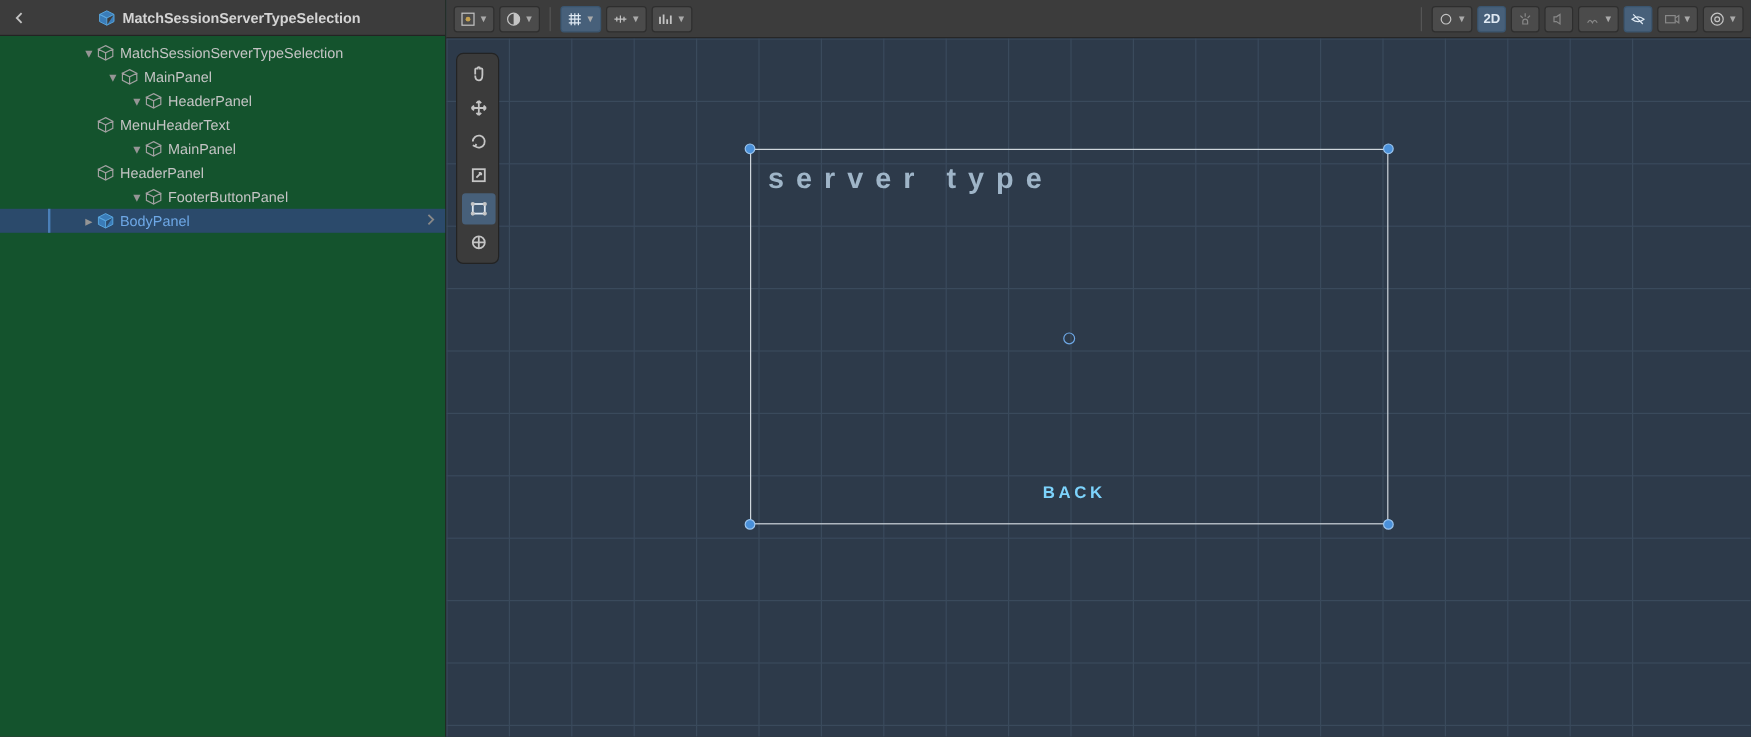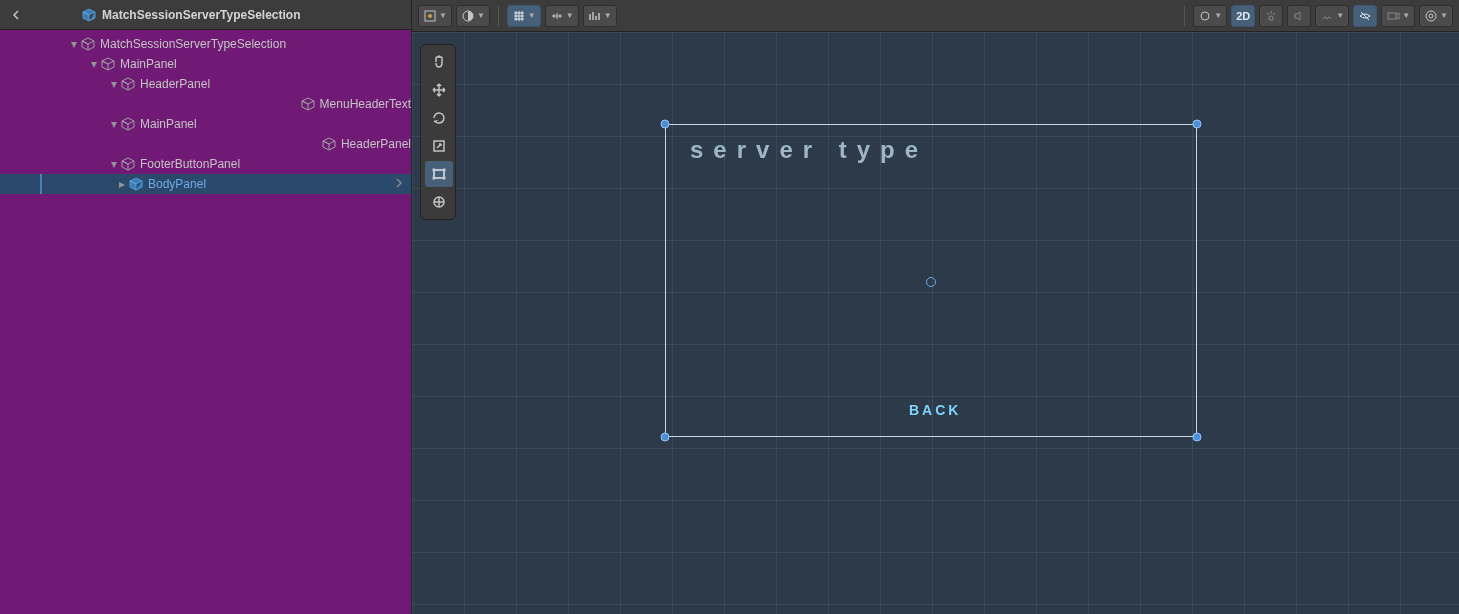--- a/index.html
+++ b/index.html
@@ -1,39 +1,39 @@
 <!DOCTYPE html>
 <html><head>
 <meta charset="utf-8">
 <style>
 * { box-sizing: border-box; margin: 0; padding: 0; font-family: Arial, sans-serif; font-size: 12px; }
 html, body { width: 1459px; height: 614px; overflow: hidden; }
 body { display: flex; background: #383838; color: #c4c4c4; }
 
 
-.hierarchy { width: 412px; height: 100%; background: #701a75; border-right: 1px solid #232323; display: flex; flex-direction: column; }
+.hierarchy { width: 372px; height: 100%; background: #14532d; border-right: 1px solid #232323; display: flex; flex-direction: column; }
 .h-header { height: 30px; background: #3c3c3c; display: flex; align-items: center; padding-left: 8px; gap: 8px; border-bottom: 1px solid #232323; }
 .h-header .back-arrow { display:inline-flex; width:18px; justify-content:center; color:#c4c4c4; }
 .h-header .title-row { display:flex; align-items:center; gap:6px; margin-left: 48px; }
 .h-header .cube { display:inline-flex; }
 .h-header .title { font-weight: bold; color: #d4d4d4; }
 .h-tree { flex:1; padding-top: 4px; }
 .tree-row { display:flex; align-items:center; height: 20px; cursor: default; position: relative; }
 .tree-row .arrow { width: 12px; display:inline-flex; justify-content:center; color:#959595; }
 .tree-row .icon { width: 16px; display:inline-flex; justify-content:center; margin-right: 4px; }
 .tree-row .label { color: #c4c4c4; }
 .tree-row.selected { background: #2b4a6b; }
 .tree-row.selected .label { color: #6ea8e6; }
 .tree-row.selected::before { content:""; position:absolute; left:40px; top:0; bottom:0; width:2px; background:#4a7fb8; }
 .tree-row .spacer { flex:1; }
 .tree-row .right-arrow { color:#888; margin-right:8px; }
 .indent-0 { padding-left: 68px; }
 .indent-1 { padding-left: 88px; }
 .indent-2 { padding-left: 108px; }
-.indent-3 { padding-left: 116px; justify-content: flex-end; }
+.indent-3 { padding-left: 68px; }
 
 
 .scene { flex:1; height:100%; background:#2d3a4a; position:relative; display:flex; flex-direction:column; }
 .toolbar { height: 32px; background:#3c3c3c; border-bottom: 1px solid #232323; display:flex; align-items:center; padding: 0 6px; gap:4px; }
 .toolbar .sep { width:1px; height:20px; background:#555; margin:0 4px; }
 .toolbar .spacer { flex:1; }
 .tbtn { height:22px; min-width:24px; padding:0 4px; background:#4b4b4b; border:1px solid #2e2e2e; border-radius:3px; display:inline-flex; align-items:center; justify-content:center; color:#c4c4c4; gap:2px; cursor:pointer; }
 .tbtn.active { background:#47607a; border-color:#3a556f; color:#dfe9f3; }
 .tbtn.icon-only svg { width:14px; height:14px; }
 .tbtn .dd { font-size:8px; color:#aaa; }
@@ -44,21 +44,21 @@
 .grid-line { position:absolute; background:#3a4a5c; }
 .tools-float { position:absolute; left:8px; top:12px; width:36px; background:#3b3b3b; border:1px solid #232323; border-radius:6px; padding:4px; display:flex; flex-direction:column; gap:2px; }
 .tools-float .tool { width:28px; height:26px; border-radius:3px; display:flex; align-items:center; justify-content:center; cursor:pointer; }
 .tools-float .tool.active { background:#47607a; }
 .tools-float svg { width:16px; height:16px; fill:none; stroke:#c4c4c4; stroke-width:1.5; }
 
 .sel-rect { position:absolute; border:1px solid #cfd6dc; }
 .sel-handle { position:absolute; width:9px; height:9px; background:#4a90d9; border:1px solid #9ac4ee; border-radius:50%; transform:translate(-50%,-50%); }
 .sel-center { position:absolute; width:10px; height:10px; border:1.5px solid #6ea8e6; border-radius:50%; transform:translate(-50%,-50%); }
 
-.server-text { position:absolute; color:#9fb5c8; font-family: "Arial Black", Arial, sans-serif; font-weight: 600; letter-spacing: 10px; text-transform: lowercase; font-size: 24px; margin-left: 10px; }
+.server-text { position:absolute; color:#9fb5c8; font-family: "Arial Black", Arial, sans-serif; font-weight: 600; letter-spacing: 10px; text-transform: lowercase; font-size: 24px; }
 .back-text { position:absolute; color:#7dd3fc; font-family: Arial, sans-serif; font-weight:600; letter-spacing:3px; font-size:14px; }
 
 
 .cube-svg { width:14px; height:14px; }
 </style>
 </head>
 <body>
 
 <div class="hierarchy">
   <div class="h-header">

